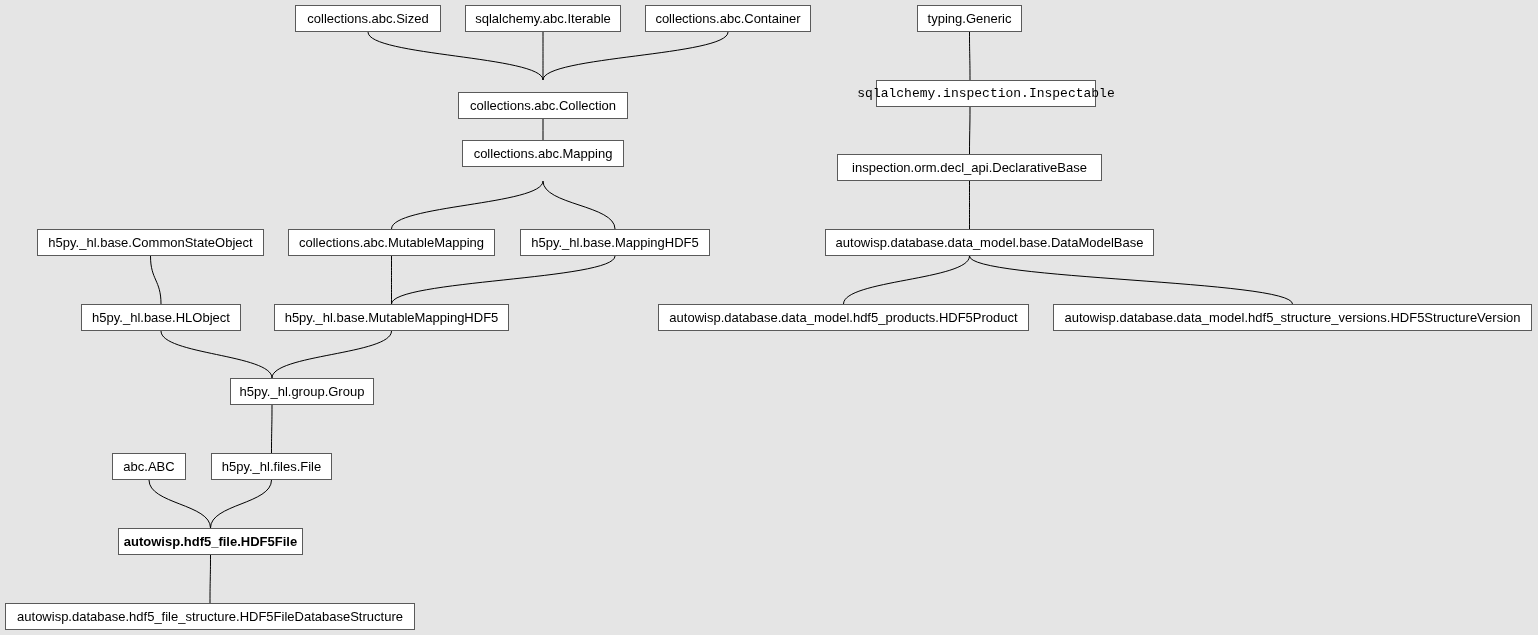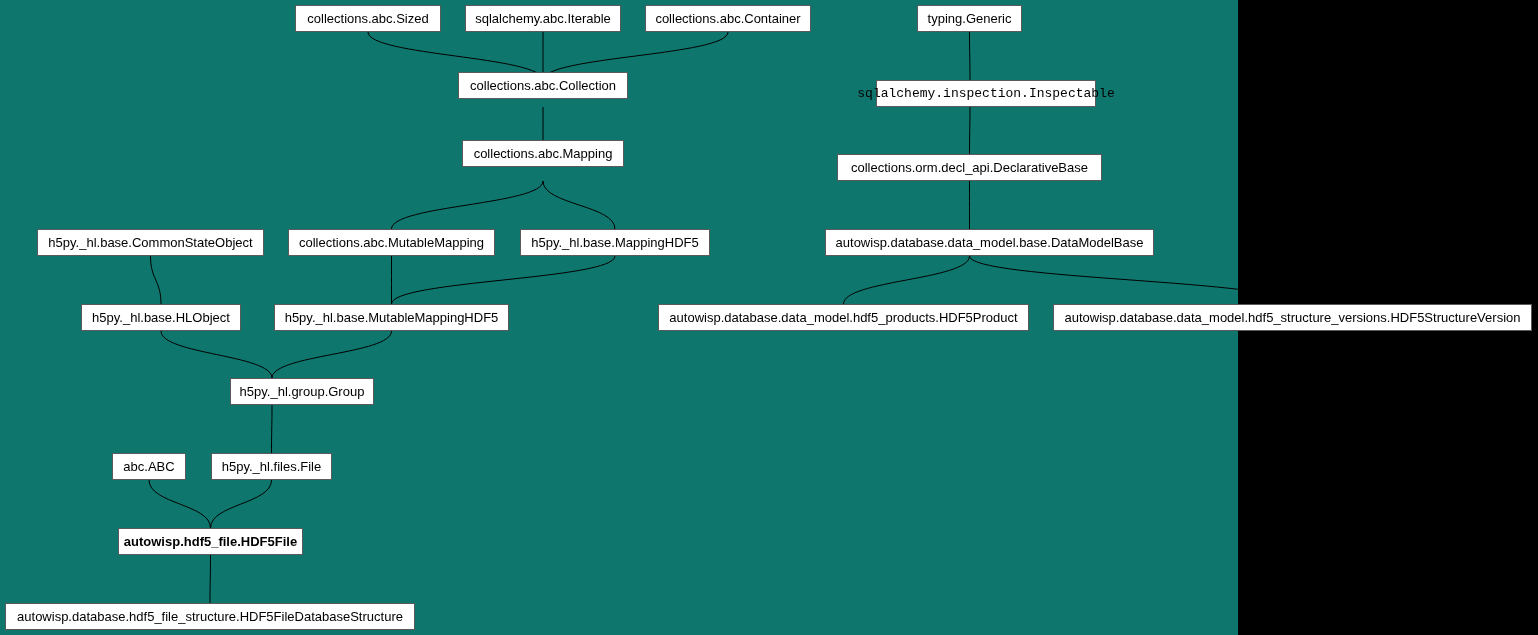--- a/index.html
+++ b/index.html
@@ -33,21 +33,21 @@
     display: flex;
     align-items: center;
     justify-content: center;
     letter-spacing: 0px;
     -webkit-font-smoothing: antialiased;
   }
 </style>
 </head>
 <body>
 
-<div id="diagram" style="width: 1238px; height: 635px; background: #0f766e;">
+<div id="diagram" style="width: 1538px; height: 635px; background: #e5e5e5;">
   <div id="edge-layer">
       <svg width="1538" height="635" style="position: absolute; left: 0px; top: 0px; pointer-events: none;">
         <path d="M368,32 C368,56 543,56 543,80" fill="none" stroke="#000000" stroke-width="1"></path>
         <path d="M543,32 C543,56 543,56 543,80" fill="none" stroke="#000000" stroke-width="1"></path>
         <path d="M728,32 C728,56 543,56 543,80" fill="none" stroke="#000000" stroke-width="1"></path>
         <path d="M969.5,32 C969.5,56 970,56 970,80" fill="none" stroke="#000000" stroke-width="1"></path>
         <path d="M543,107 C543,130.5 543,130.5 543,154" fill="none" stroke="#000000" stroke-width="1"></path>
         <path d="M970,107 C970,130.5 969.5,130.5 969.5,154" fill="none" stroke="#000000" stroke-width="1"></path>
         <path d="M543,181 C543,205 391.5,205 391.5,229" fill="none" stroke="#000000" stroke-width="1"></path>
         <path d="M543,181 C543,205 615,205 615,229" fill="none" stroke="#000000" stroke-width="1"></path>
@@ -63,24 +63,24 @@
         <path d="M149,480 C149,504 210.5,504 210.5,528" fill="none" stroke="#000000" stroke-width="1"></path>
         <path d="M271.5,480 C271.5,504 210.5,504 210.5,528" fill="none" stroke="#000000" stroke-width="1"></path>
         <path d="M210.5,555 C210.5,579 210,579 210,603" fill="none" stroke="#000000" stroke-width="1"></path>
       </svg>
     </div>
   <div id="node-layer">
       <div class="node" style="left: 295px; top: 5px; width: 146px; height: 27px; background: rgb(255, 255, 255); color: rgb(0, 0, 0); border-color: rgb(90, 90, 90);">collections.abc.Sized</div>
       <div class="node" style="left: 465px; top: 5px; width: 156px; height: 27px; background: rgb(255, 255, 255); color: rgb(0, 0, 0); border-color: rgb(90, 90, 90);">sqlalchemy.abc.Iterable</div>
       <div class="node" style="left: 645px; top: 5px; width: 166px; height: 27px; background: rgb(255, 255, 255); color: rgb(0, 0, 0); border-color: rgb(90, 90, 90);">collections.abc.Container</div>
       <div class="node" style="left: 917px; top: 5px; width: 105px; height: 27px; background: rgb(255, 255, 255); color: rgb(0, 0, 0); border-color: rgb(90, 90, 90);">typing.Generic</div>
-      <div class="node" style="left: 458px; top: 72px; width: 170px; height: 27px; background: rgb(255, 255, 255); color: rgb(0, 0, 0); border-color: rgb(90, 90, 90);">collections.abc.Collection</div>
+      <div class="node" style="left: 458px; top: 92px; width: 170px; height: 27px; background: rgb(255, 255, 255); color: rgb(0, 0, 0); border-color: rgb(90, 90, 90);">collections.abc.Collection</div>
       <div class="node" style="left: 876px; top: 80px; width: 220px; height: 27px; background: rgb(255, 255, 255); color: rgb(0, 0, 0); border-color: rgb(90, 90, 90); font-family: Liberation Mono, monospace;">sqlalchemy.inspection.Inspectable</div>
       <div class="node" style="left: 462px; top: 140px; width: 162px; height: 27px; background: rgb(255, 255, 255); color: rgb(0, 0, 0); border-color: rgb(90, 90, 90);">collections.abc.Mapping</div>
-      <div class="node" style="left: 837px; top: 154px; width: 265px; height: 27px; background: rgb(255, 255, 255); color: rgb(0, 0, 0); border-color: rgb(90, 90, 90);">collections.orm.decl_api.DeclarativeBase</div>
+      <div class="node" style="left: 837px; top: 154px; width: 265px; height: 27px; background: rgb(255, 255, 255); color: rgb(0, 0, 0); border-color: rgb(90, 90, 90);">inspection.orm.decl_api.DeclarativeBase</div>
       <div class="node" style="left: 37px; top: 229px; width: 227px; height: 27px; background: rgb(255, 255, 255); color: rgb(0, 0, 0); border-color: rgb(90, 90, 90);">h5py._hl.base.CommonStateObject</div>
       <div class="node" style="left: 288px; top: 229px; width: 207px; height: 27px; background: rgb(255, 255, 255); color: rgb(0, 0, 0); border-color: rgb(90, 90, 90);">collections.abc.MutableMapping</div>
       <div class="node" style="left: 520px; top: 229px; width: 190px; height: 27px; background: rgb(255, 255, 255); color: rgb(0, 0, 0); border-color: rgb(90, 90, 90);">h5py._hl.base.MappingHDF5</div>
       <div class="node" style="left: 805px; top: 229px; width: 329px; height: 27px; background: rgb(255, 255, 255); color: rgb(0, 0, 0); border-color: rgb(90, 90, 90); margin-left: 20px;">autowisp.database.data_model.base.DataModelBase</div>
       <div class="node" style="left: 81px; top: 304px; width: 160px; height: 27px; background: rgb(255, 255, 255); color: rgb(0, 0, 0); border-color: rgb(90, 90, 90);">h5py._hl.base.HLObject</div>
       <div class="node" style="left: 274px; top: 304px; width: 235px; height: 27px; background: rgb(255, 255, 255); color: rgb(0, 0, 0); border-color: rgb(90, 90, 90);">h5py._hl.base.MutableMappingHDF5</div>
       <div class="node" style="left: 658px; top: 304px; width: 371px; height: 27px; background: rgb(255, 255, 255); color: rgb(0, 0, 0); border-color: rgb(90, 90, 90);">autowisp.database.data_model.hdf5_products.HDF5Product</div>
       <div class="node" style="left: 1053px; top: 304px; width: 479px; height: 27px; background: rgb(255, 255, 255); color: rgb(0, 0, 0); border-color: rgb(90, 90, 90);">autowisp.database.data_model.hdf5_structure_versions.HDF5StructureVersion</div>
       <div class="node" style="left: 200px; top: 378px; width: 144px; height: 27px; background: rgb(255, 255, 255); color: rgb(0, 0, 0); border-color: rgb(90, 90, 90); margin-left: 30px;">h5py._hl.group.Group</div>
       <div class="node" style="left: 112px; top: 453px; width: 74px; height: 27px; background: rgb(255, 255, 255); color: rgb(0, 0, 0); border-color: rgb(90, 90, 90);">abc.ABC</div>

